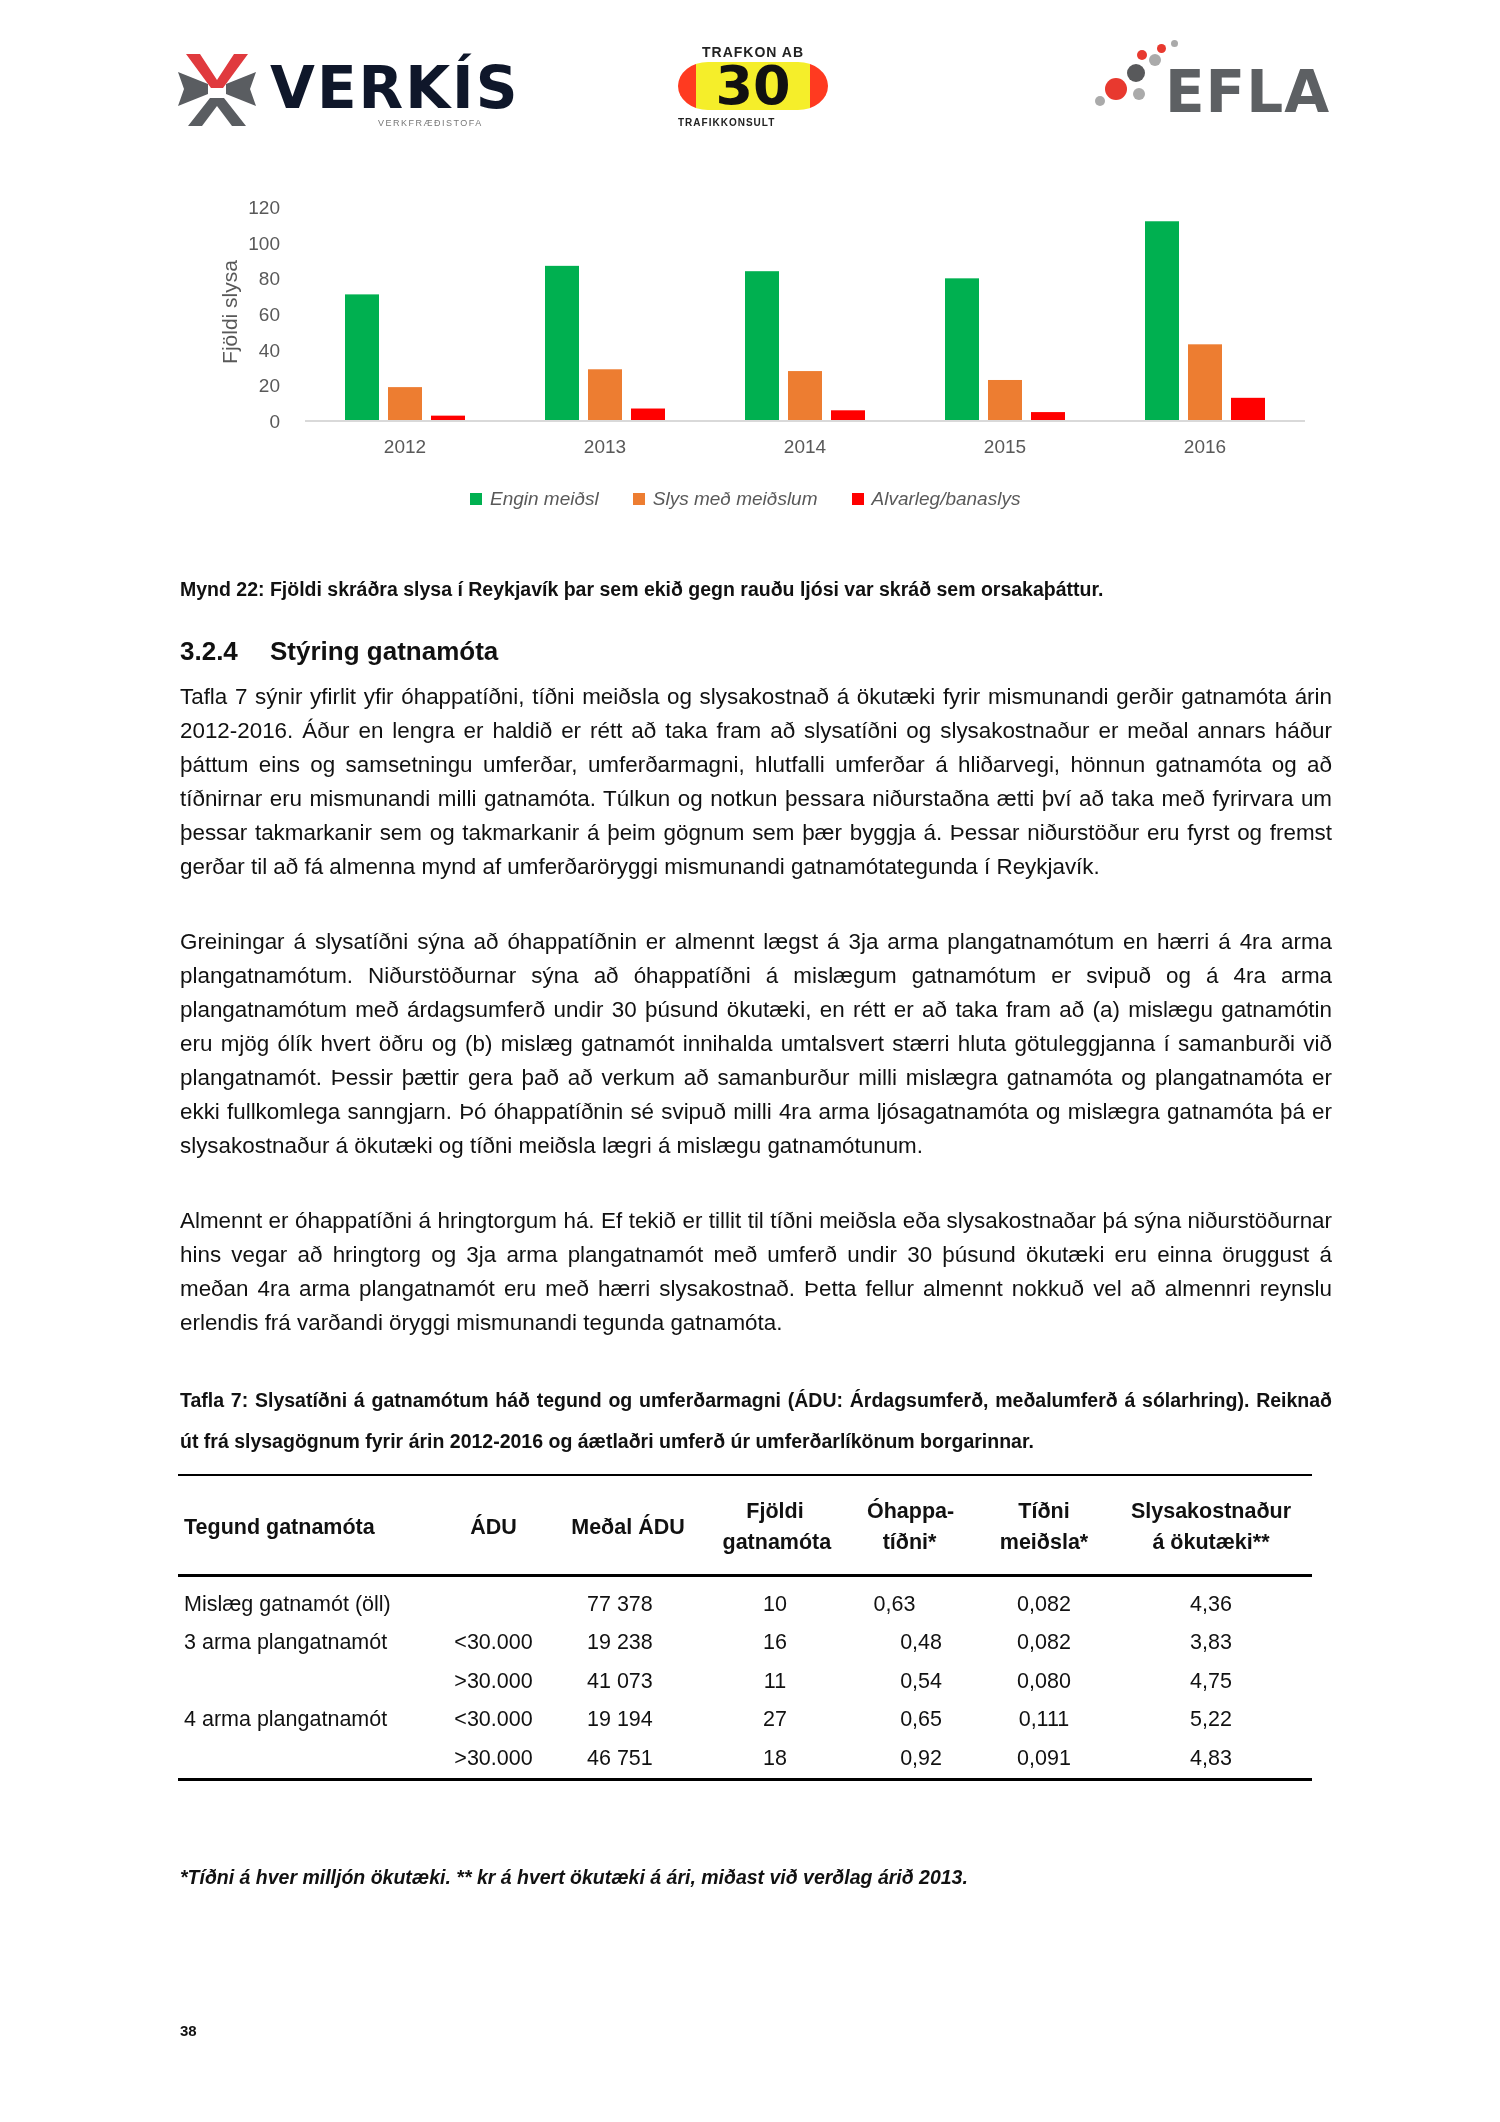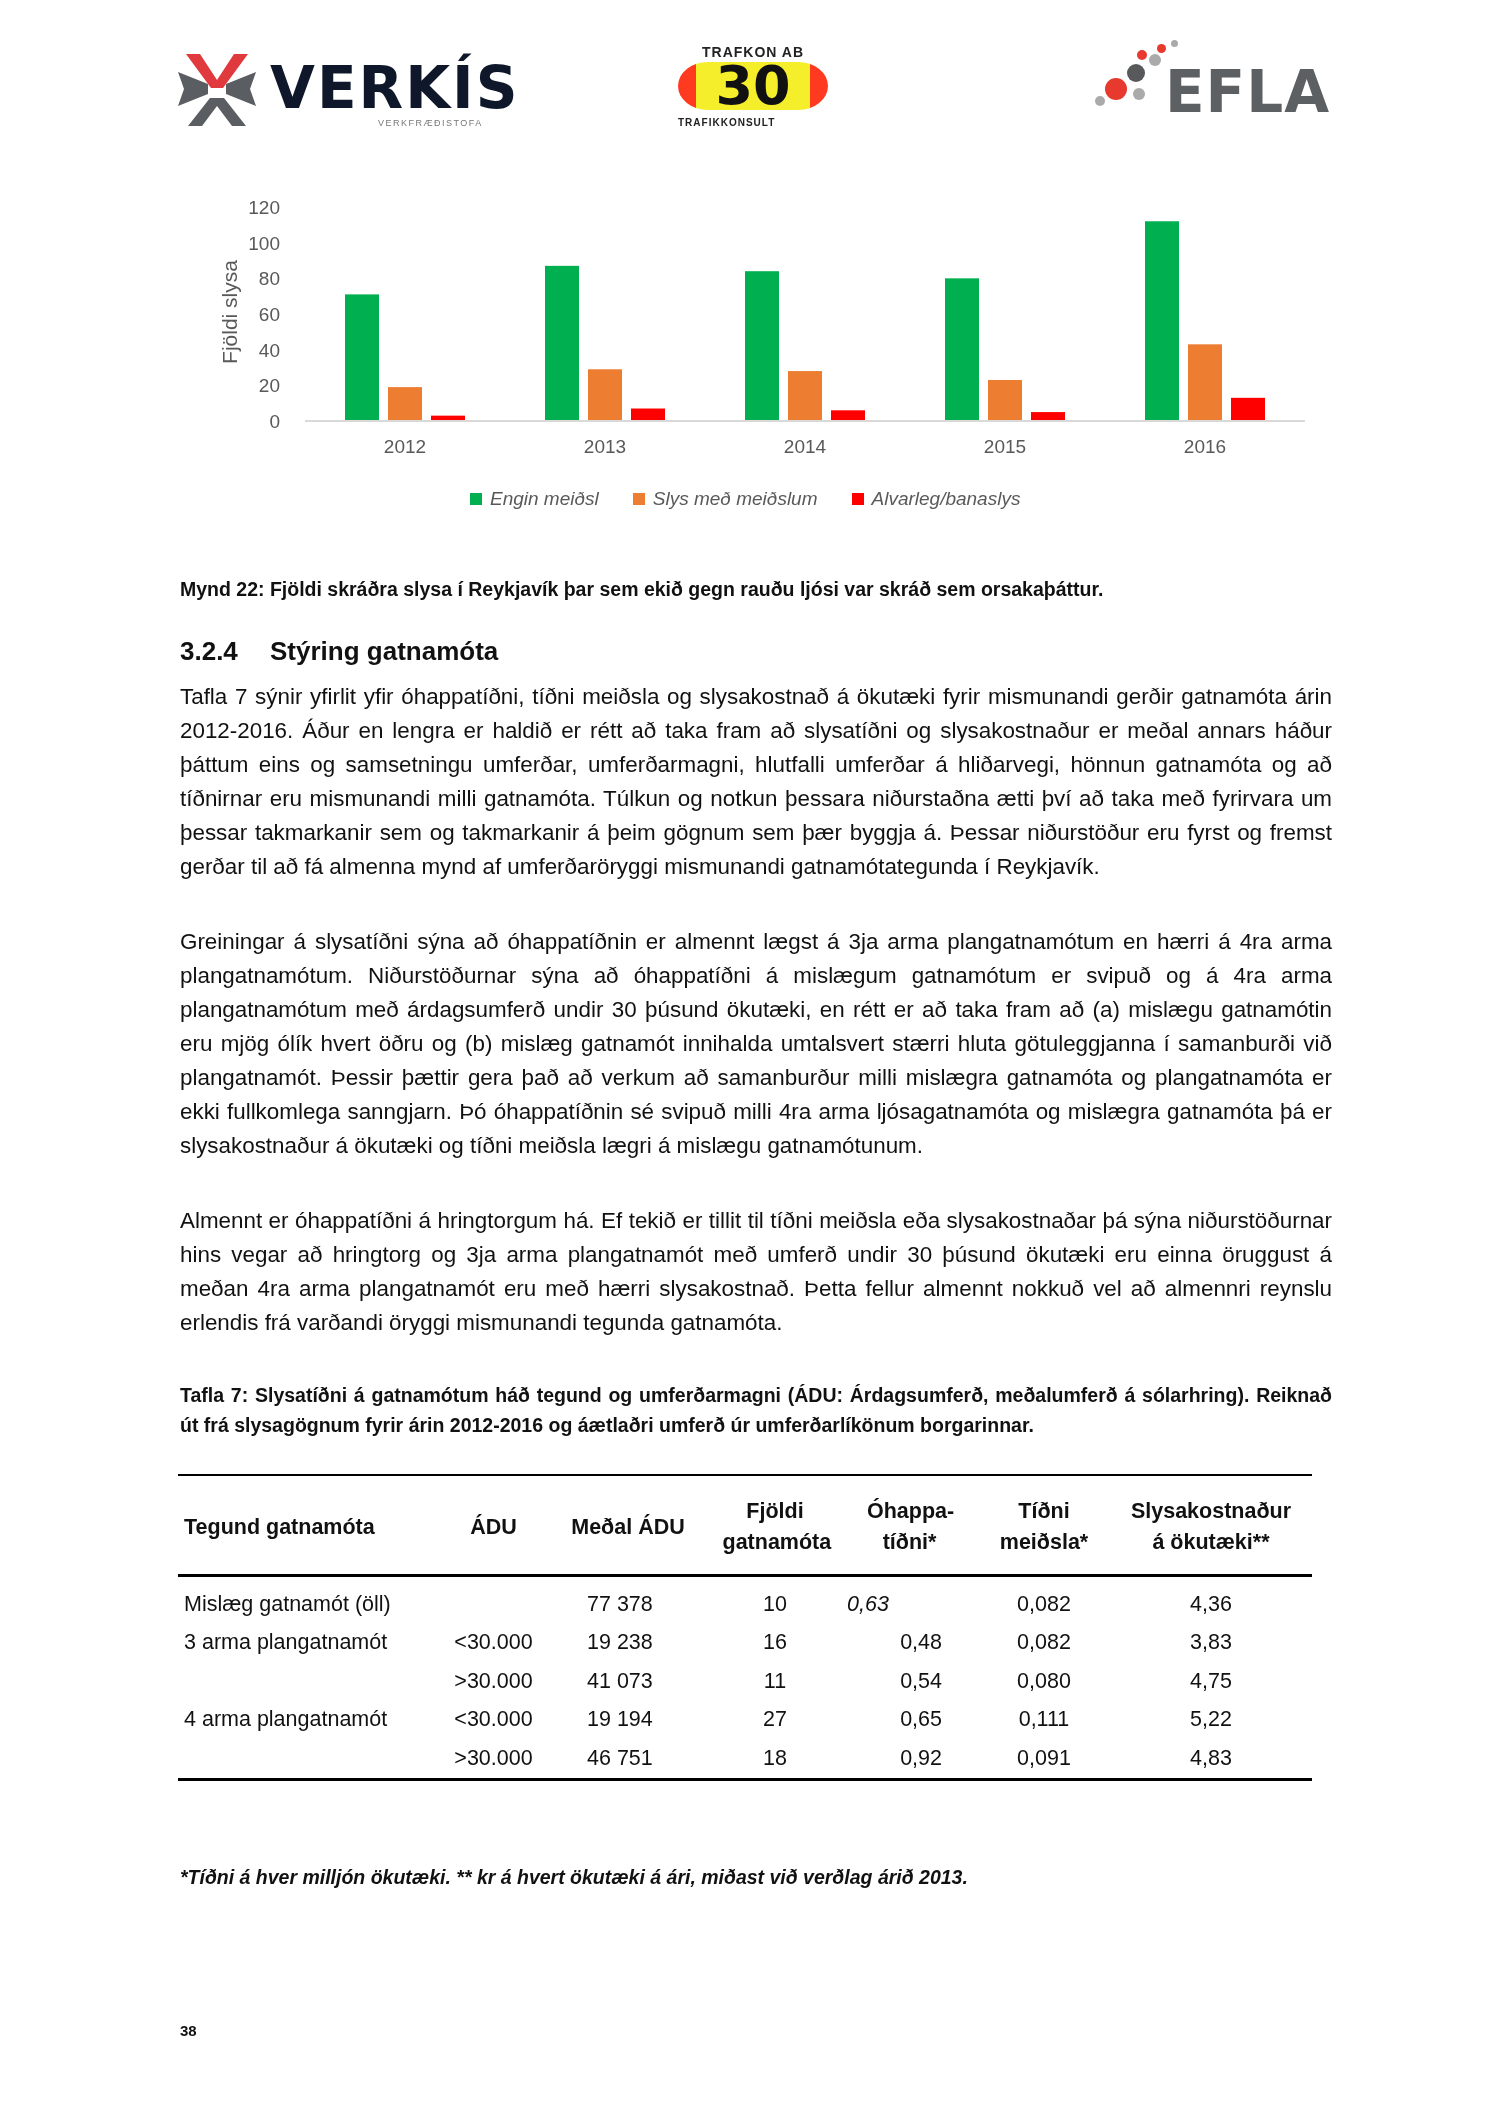--- a/index.html
+++ b/index.html
@@ -26,21 +26,21 @@
   .legend-item { display: flex; align-items: center; gap: 8px; font-style: italic; }
   .legend-swatch { width: 12px; height: 12px; display: inline-block; }
 
   .caption { left: 180px; top: 578px; font-size: 19.5px; font-weight: bold; }
   .section-heading { left: 180px; top: 636px; font-size: 26px; font-weight: bold; }
   .section-num { display: inline-block; width: 90px; }
   .para { left: 180px; width: 1152px; font-size: 22.4px; line-height: 34px; text-align: justify; }
   .p1 { top: 680px; }
   .p2 { top: 925px; }
   .p3 { top: 1204px; }
-  .table-caption { left: 180px; top: 1380px; width: 1152px; font-size: 19.5px; font-weight: bold; line-height: 30px; text-align: justify; }
+  .table-caption { left: 180px; top: 1380px; width: 1152px; font-size: 19.5px; font-weight: bold; line-height: 41px; text-align: justify; }
   .table-wrap { left: 178px; top: 1474px; width: 1134px; }
   table { border-collapse: collapse; width: 100%; font-size: 21.5px; }
   thead tr { border-top: 2px solid #000; border-bottom: 3px solid #000; margin-left: 24px; }
   th { font-weight: bold; padding: 20px 6px 16px; line-height: 31px; vertical-align: middle; }
   td { padding: 0 6px; height: 38.5px; }
   tbody tr:first-child td { padding-top: 8px; }
   tbody tr:last-child { border-bottom: 3px solid #000; }
   .l { text-align: left; }
   .c { text-align: center; }
   .footnote { left: 180px; top: 1866px; font-size: 19.5px; font-weight: bold; font-style: italic; }
@@ -157,21 +157,21 @@
         <th class="c" style="width:120px"><span style="display:inline-block;width:100px;">Tíðni meiðsla*</span></th>
         <th class="c"><span style="display:inline-block;width:170px;">Slysakostnaður á ökutæki**</span></th>
       </tr>
     </thead>
     <tbody id="table-body">
         <tr>
           <td class="l">Mislæg gatnamót (öll)</td>
           <td class="c"></td>
           <td class="c" style="padding-left:40px;text-align:left;">77 378</td>
           <td class="c">10</td>
-          <td class="c" style="text-align:left;padding-right:36px;font-style:italic;">0,63</td>
+          <td class="c" style="text-align:center;padding-right:36px;">0,63</td>
           <td class="c">0,082</td>
           <td class="c">4,36</td>
         </tr>
         <tr>
           <td class="l">3 arma plangatnamót</td>
           <td class="c">&lt;30.000</td>
           <td class="c" style="padding-left:40px;text-align:left;">19 238</td>
           <td class="c">16</td>
           <td class="c" style="text-align:right;padding-right:36px;">0,48</td>
           <td class="c">0,082</td>

